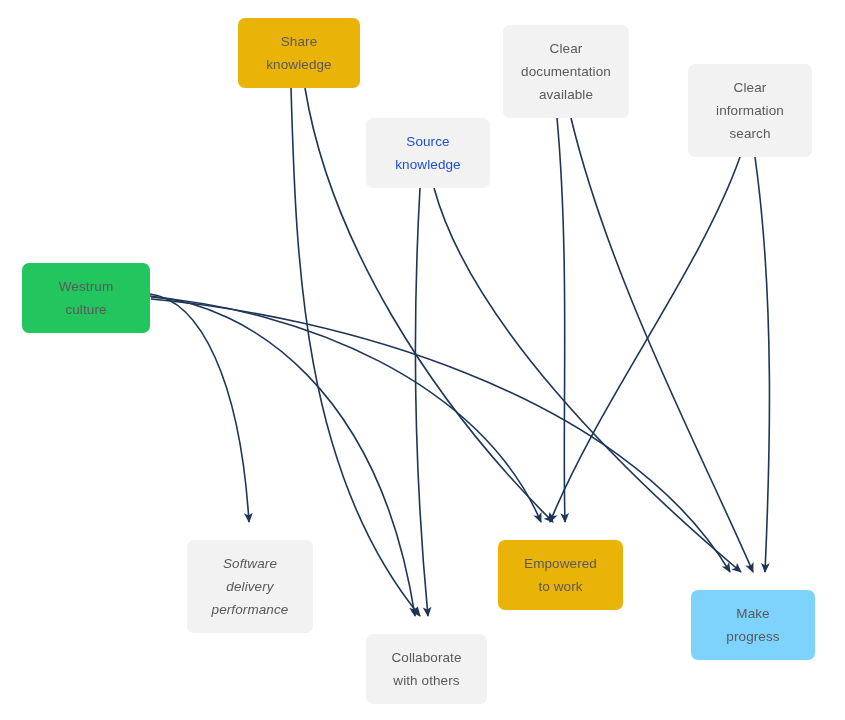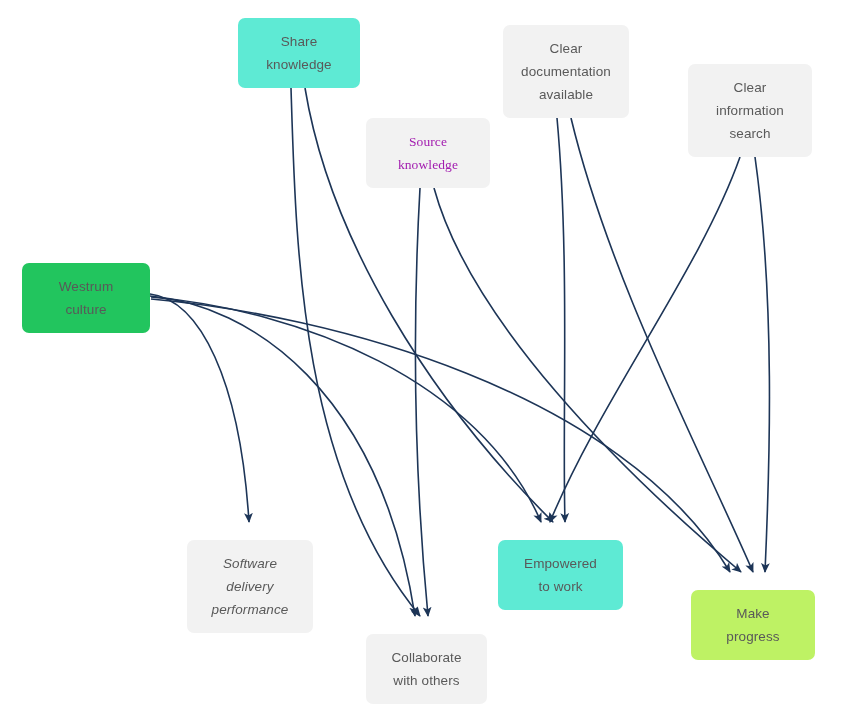--- a/index.html
+++ b/index.html
@@ -69,25 +69,25 @@
         <path d="M 740 157 C 700 270 600 400 550 522" fill="none" stroke="#1d3557" stroke-width="1.6" marker-end="url(#arrowhead)"></path>
         <path d="M 755 157 C 775 300 770 460 765 572" fill="none" stroke="#1d3557" stroke-width="1.6" marker-end="url(#arrowhead)"></path>
       </g>
   </svg>
 
   <div id="node-group">
       <div class="node" style="left: 22px; top: 263px; width: 128px; height: 70px; background: #22c55e; color: rgb(89, 89, 89);">
         <span class="node-label">Westrum
 culture</span>
       </div>
-      <div class="node" style="left: 238px; top: 18px; width: 122px; height: 70px; background: #5eead4; color: rgb(89, 89, 89);">
+      <div class="node" style="left: 238px; top: 18px; width: 122px; height: 70px; background: #eab308; color: rgb(89, 89, 89);">
         <span class="node-label">Share
 knowledge</span>
       </div>
-      <div class="node" style="left: 366px; top: 118px; width: 124px; height: 70px; background: rgb(242, 242, 242); color: #a21caf; font-family: Liberation Serif, serif;">
+      <div class="node" style="left: 366px; top: 118px; width: 124px; height: 70px; background: rgb(242, 242, 242); color: #1d4ed8;">
         <span class="node-label">Source
 knowledge</span>
       </div>
       <div class="node" style="left: 503px; top: 25px; width: 126px; height: 93px; background: rgb(242, 242, 242); color: rgb(89, 89, 89);">
         <span class="node-label">Clear
 documentation
 available</span>
       </div>
       <div class="node" style="left: 688px; top: 64px; width: 124px; height: 93px; background: rgb(242, 242, 242); color: rgb(89, 89, 89);">
         <span class="node-label">Clear
@@ -96,23 +96,23 @@
       </div>
       <div class="node" style="left: 187px; top: 540px; width: 126px; height: 93px; background: rgb(242, 242, 242); color: rgb(89, 89, 89); font-style: italic;">
         <span class="node-label">Software
 delivery
 performance</span>
       </div>
       <div class="node" style="left: 366px; top: 634px; width: 121px; height: 70px; background: rgb(242, 242, 242); color: rgb(89, 89, 89); justify-content: center;">
         <span class="node-label">Collaborate
 with others</span>
       </div>
-      <div class="node" style="left: 498px; top: 540px; width: 125px; height: 70px; background: #5eead4; color: rgb(89, 89, 89); text-align: center;">
+      <div class="node" style="left: 498px; top: 540px; width: 125px; height: 70px; background: #eab308; color: rgb(89, 89, 89); text-align: center;">
         <span class="node-label">Empowered
 to work</span>
       </div>
-      <div class="node" style="left: 691px; top: 590px; width: 124px; height: 70px; background: #bef264; color: rgb(89, 89, 89);">
+      <div class="node" style="left: 691px; top: 590px; width: 124px; height: 70px; background: #7dd3fc; color: rgb(89, 89, 89);">
         <span class="node-label">Make
 progress</span>
       </div>
     </div>
 
 </div>
 
 </body></html>

